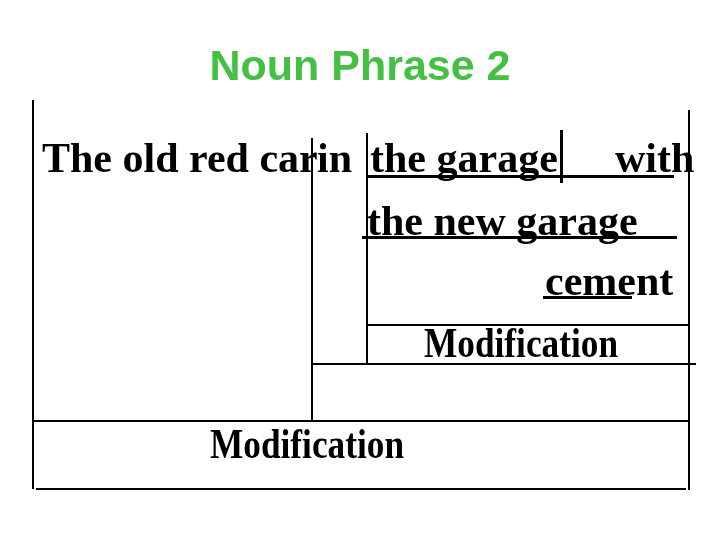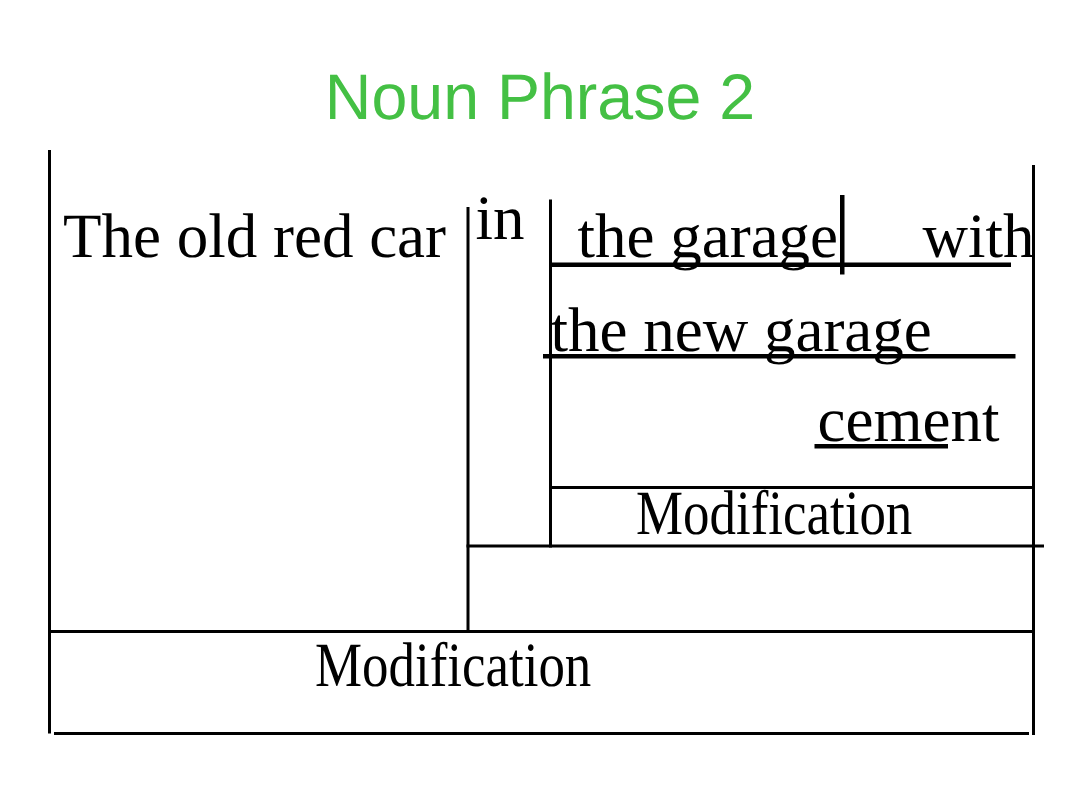--- a/index.html
+++ b/index.html
@@ -7,20 +7,21 @@
     padding: 0;
     background: #ffffff;
   }
   #slide {
     position: relative;
     width: 720px;
     height: 540px;
     background: #ffffff;
     overflow: hidden;
     font-family: "Liberation Serif", serif;
+    font-weight: bold;
   }
   .title {
     position: absolute;
     left: 0;
     right: 0;
     top: 44px;
     text-align: center;
     font-family: "Liberation Sans", sans-serif;
     font-size: 43px;
     line-height: 1;
@@ -56,22 +57,22 @@
   }
 </style>
 </head>
 <body>
 
 <div id="slide">
 
   <div class="title" style="color: rgb(68, 192, 68);">Noun Phrase 2</div>
 
   <div class="bodytext" style="left:42px; top:137px;">The old red car</div>
-  <div class="bodytext" style="left:317px; top:125px;">in</div>
-  <div class="bodytext" style="left:370px; top:137px;margin-left:15px;">the garage</div>
+  <div class="bodytext" style="left:317px; top:137px;">in</div>
+  <div class="bodytext" style="left:370px; top:137px;">the garage</div>
   <div class="bodytext" style="left:575px; top:137px;margin-left:40px;">with</div>
 
   <div class="bodytext" style="left:367px; top:200px;">the new garage</div>
 
   <div class="bodytext" style="left:545px; top:260px;">cement</div>
 
   <div class="bodytext" style="left:424px; top:322px;"><span class="label">Modification</span></div>
 
 
   <div class="bodytext" style="left:210px; top:423px;"><span class="label">Modification</span></div>

